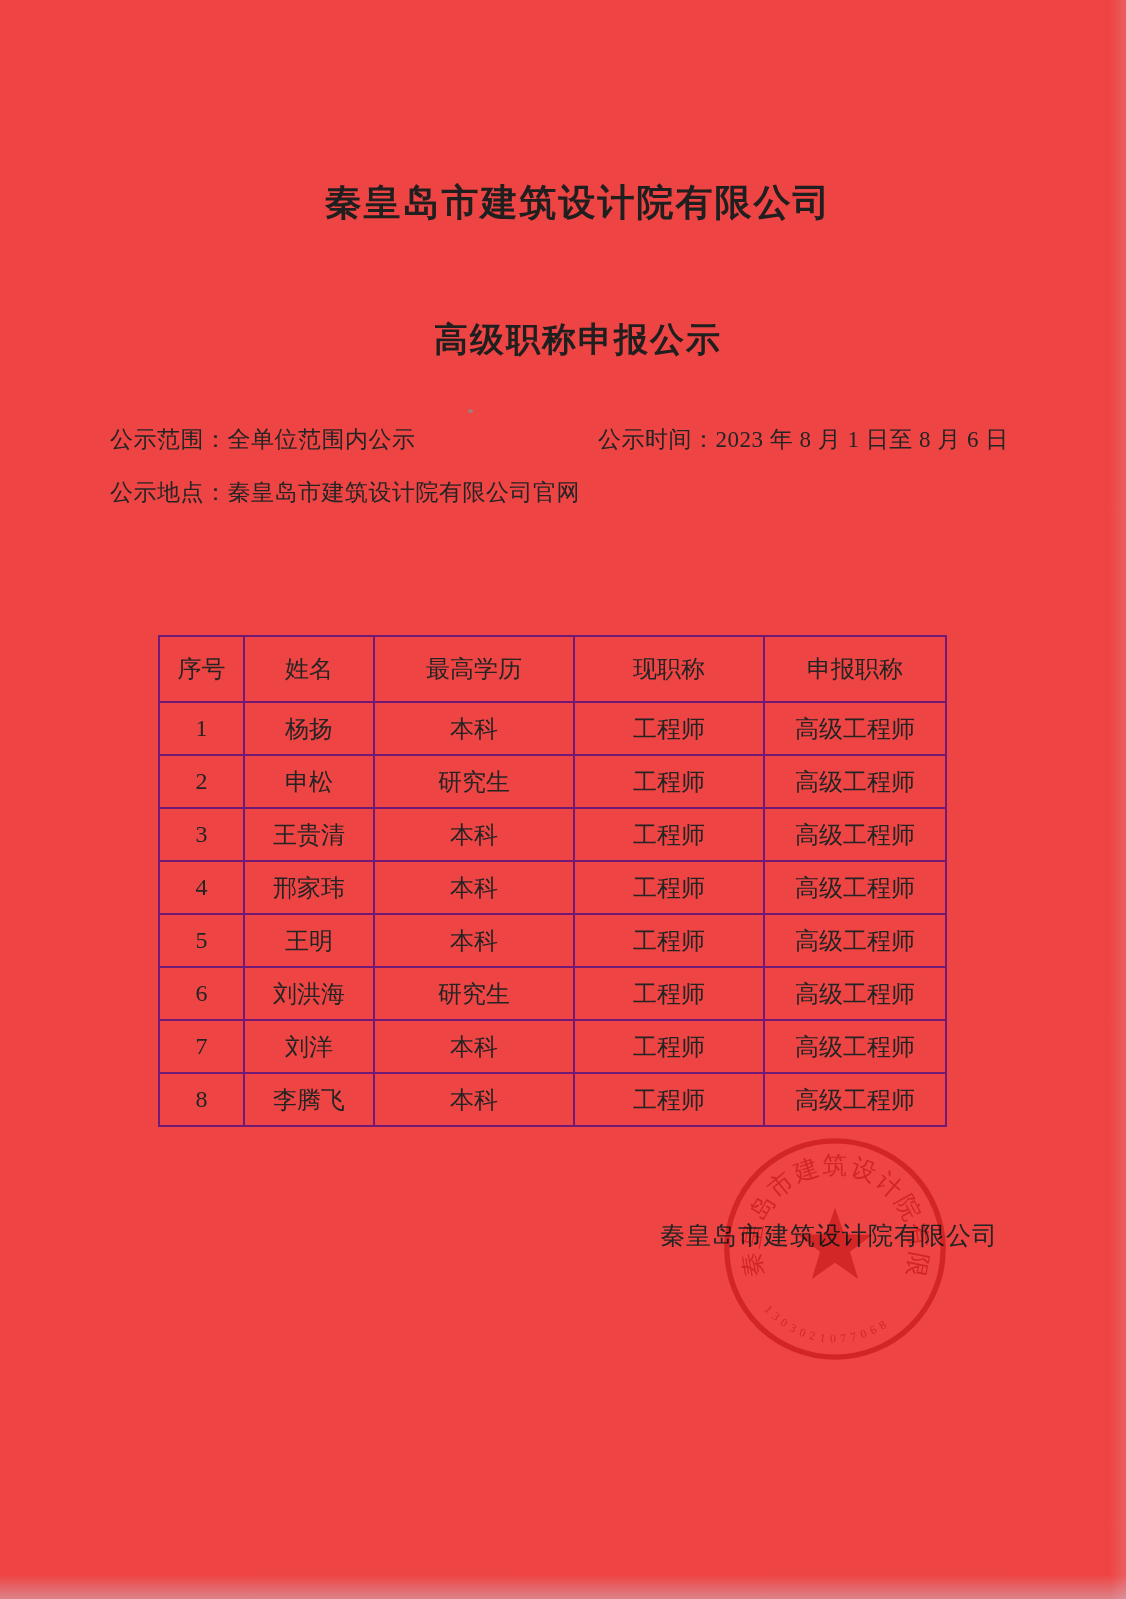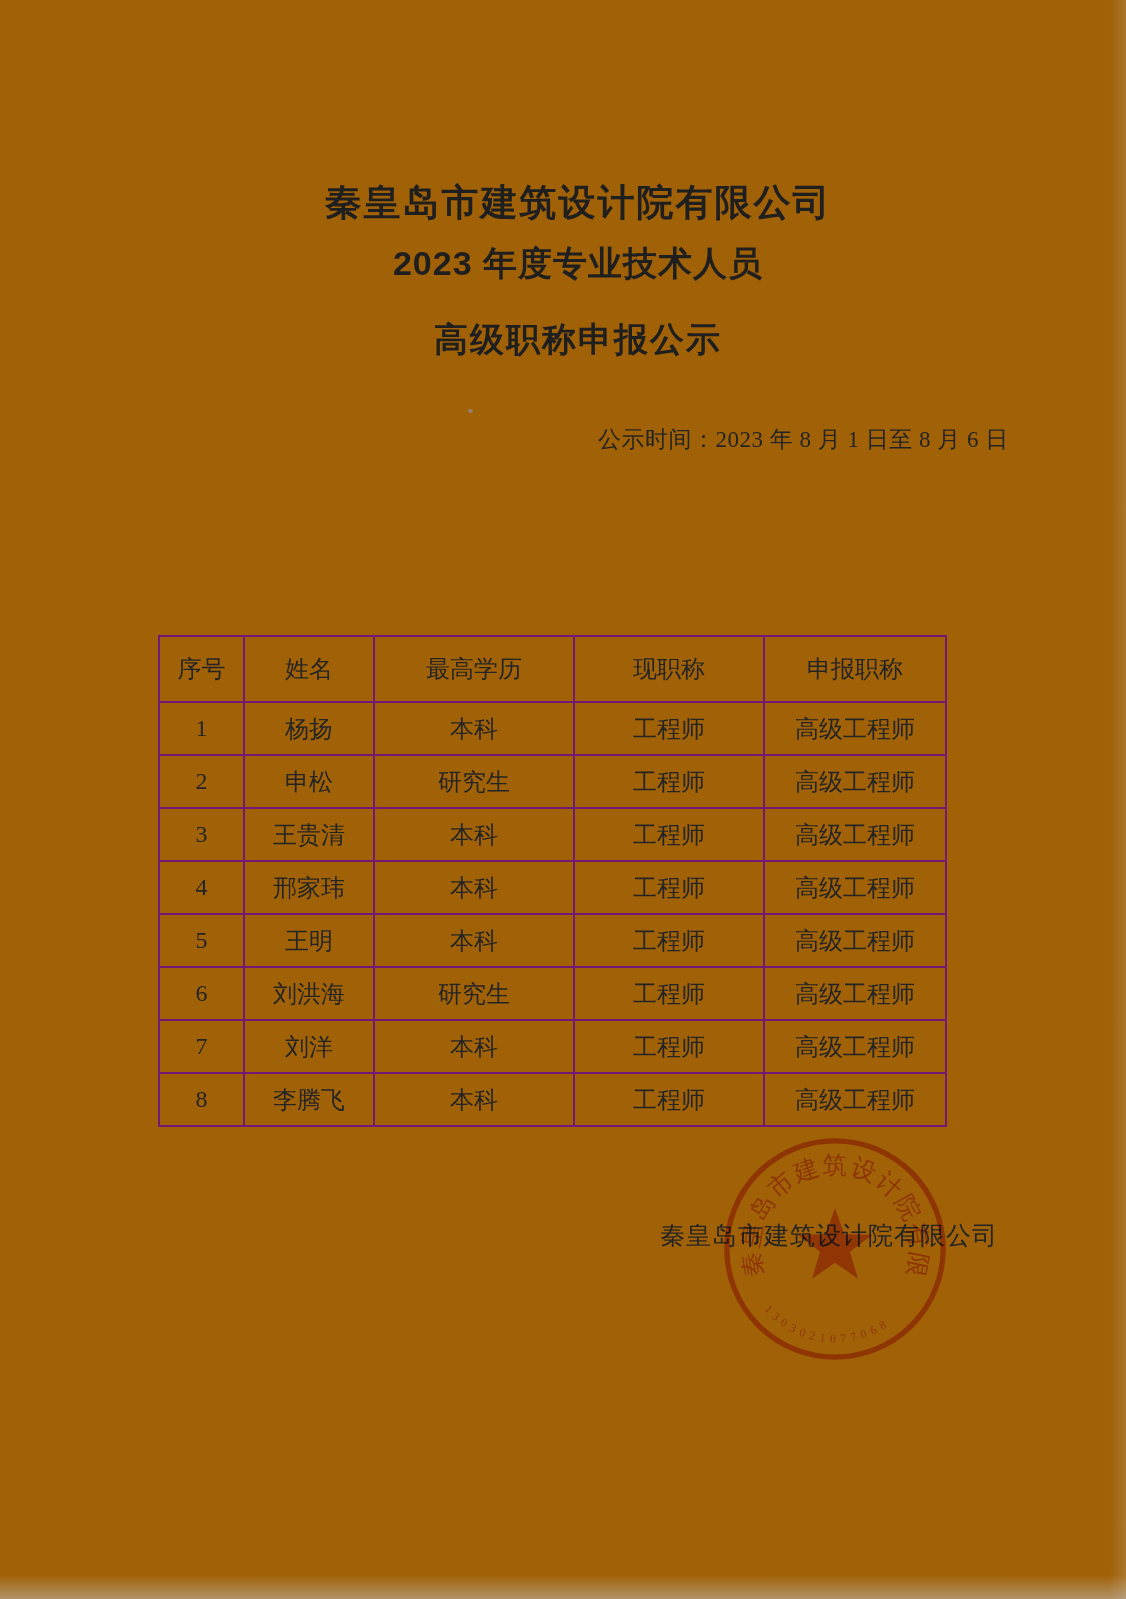--- a/index.html
+++ b/index.html
@@ -1,19 +1,19 @@
 <!DOCTYPE html>
 <html lang="zh"><head>
 <meta charset="utf-8">
 <style>
   html,body{margin:0;padding:0;background:#ffffff;}
   .page{
     position:relative;
     width:1126px;height:1599px;
-    background:#a16207;
+    background:#ef4444;
     overflow:hidden;
     font-family:"Liberation Serif","DejaVu Serif",serif;
     color:#262626;
   }
   
   .title-block{position:absolute;left:30px;width:1096px;text-align:center;
     font-family:"Liberation Sans","DejaVu Sans",sans-serif;font-weight:700;color:#1f1f1f;}
   .title-1{top:178px;font-size:37px;letter-spacing:2px;}
   .title-2{top:241px;font-size:34px;letter-spacing:1px;}
   .title-3{top:297px;font-size:34px;letter-spacing:2px;margin-top:20px;}
@@ -49,24 +49,25 @@
     background:linear-gradient(to bottom,rgba(205,211,224,0) 0%,rgba(198,205,220,0.45) 100%);}
   .right-shadow{position:absolute;right:0;top:0;width:16px;height:1599px;
     background:linear-gradient(to left,rgba(210,213,220,0.18),rgba(210,213,220,0));}
 </style>
 </head>
 <body>
 
 <div class="page">
 
   <div class="title-block title-1">秦皇岛市建筑设计院有限公司</div>
-  <div class="title-block title-2">2023 年度专业技术人员</div>
   <div class="title-block title-3">高级职称申报公示</div>
 
+  <div class="info info-scope">公示范围：全单位范围内公示</div>
   <div class="info info-time">公示时间：2023 年 8 月 1 日至 8 月 6 日</div>
+  <div class="info info-place">公示地点：秦皇岛市建筑设计院有限公司官网</div>
 
 
   <table class="roster">
     <colgroup>
       <col style="width:85px">
         <col style="width:130px">
         <col style="width:200px">
       <col style="width:190px">
         <col style="width:182px">
     </colgroup>

